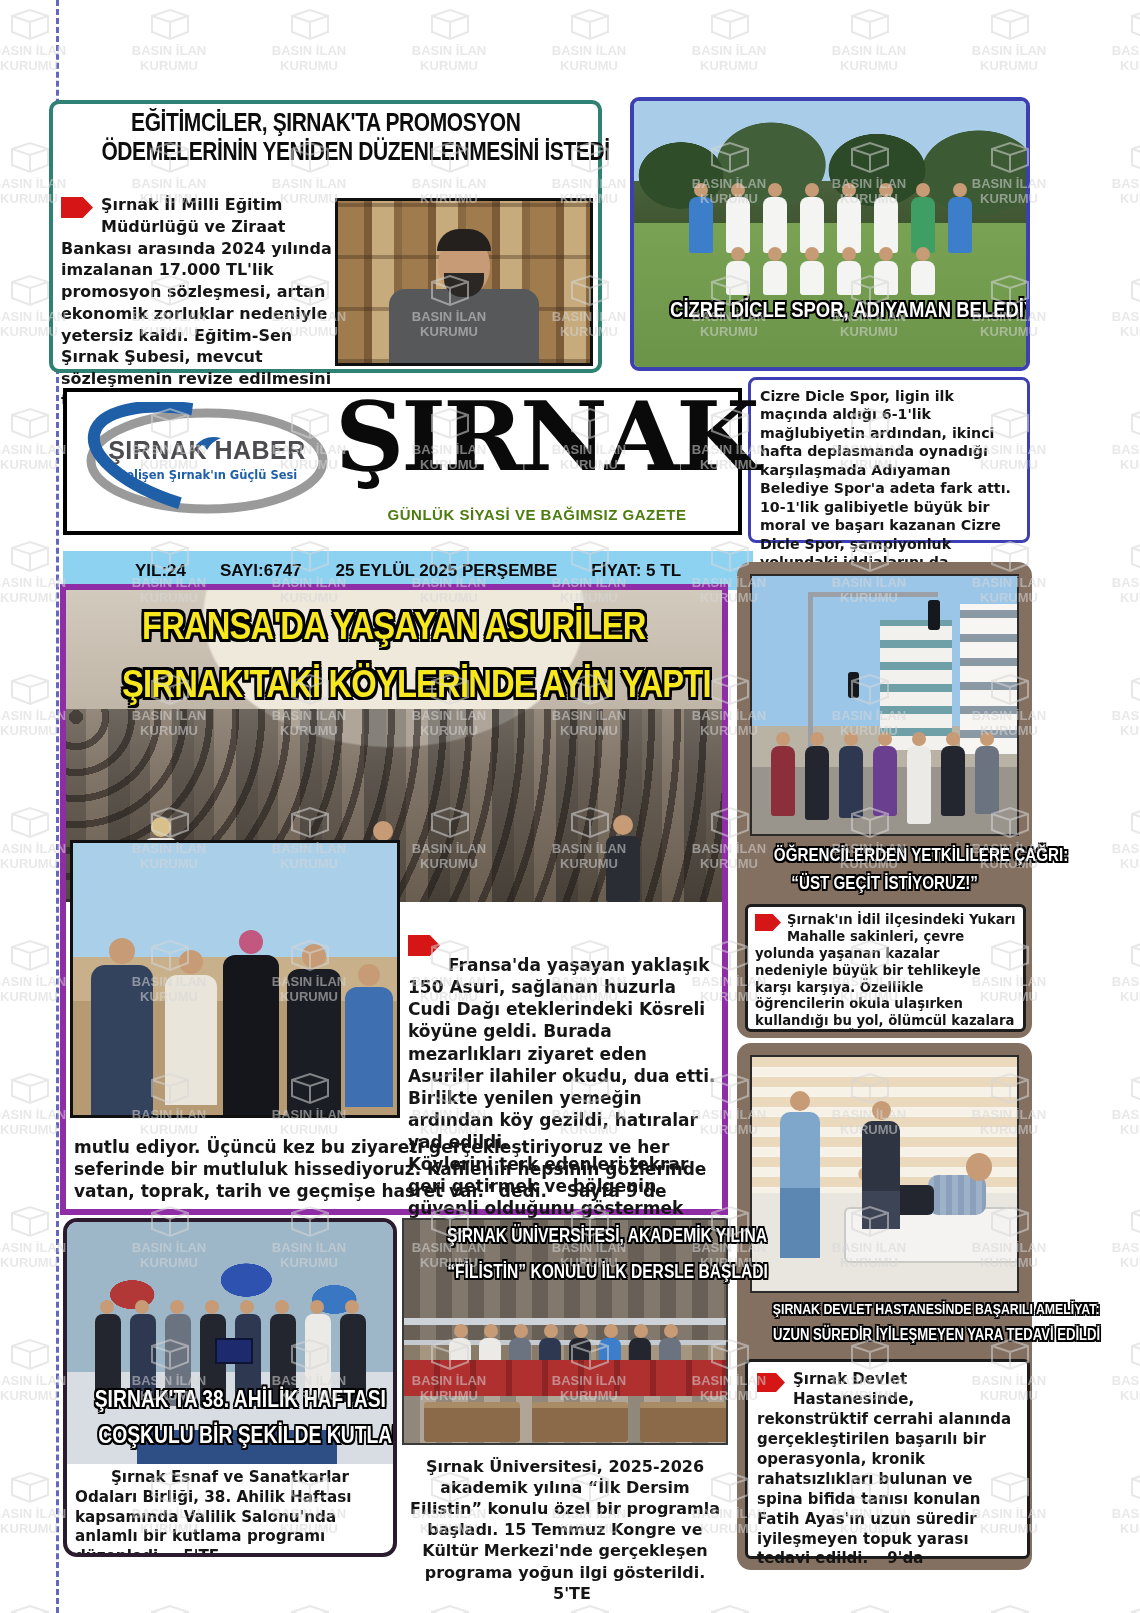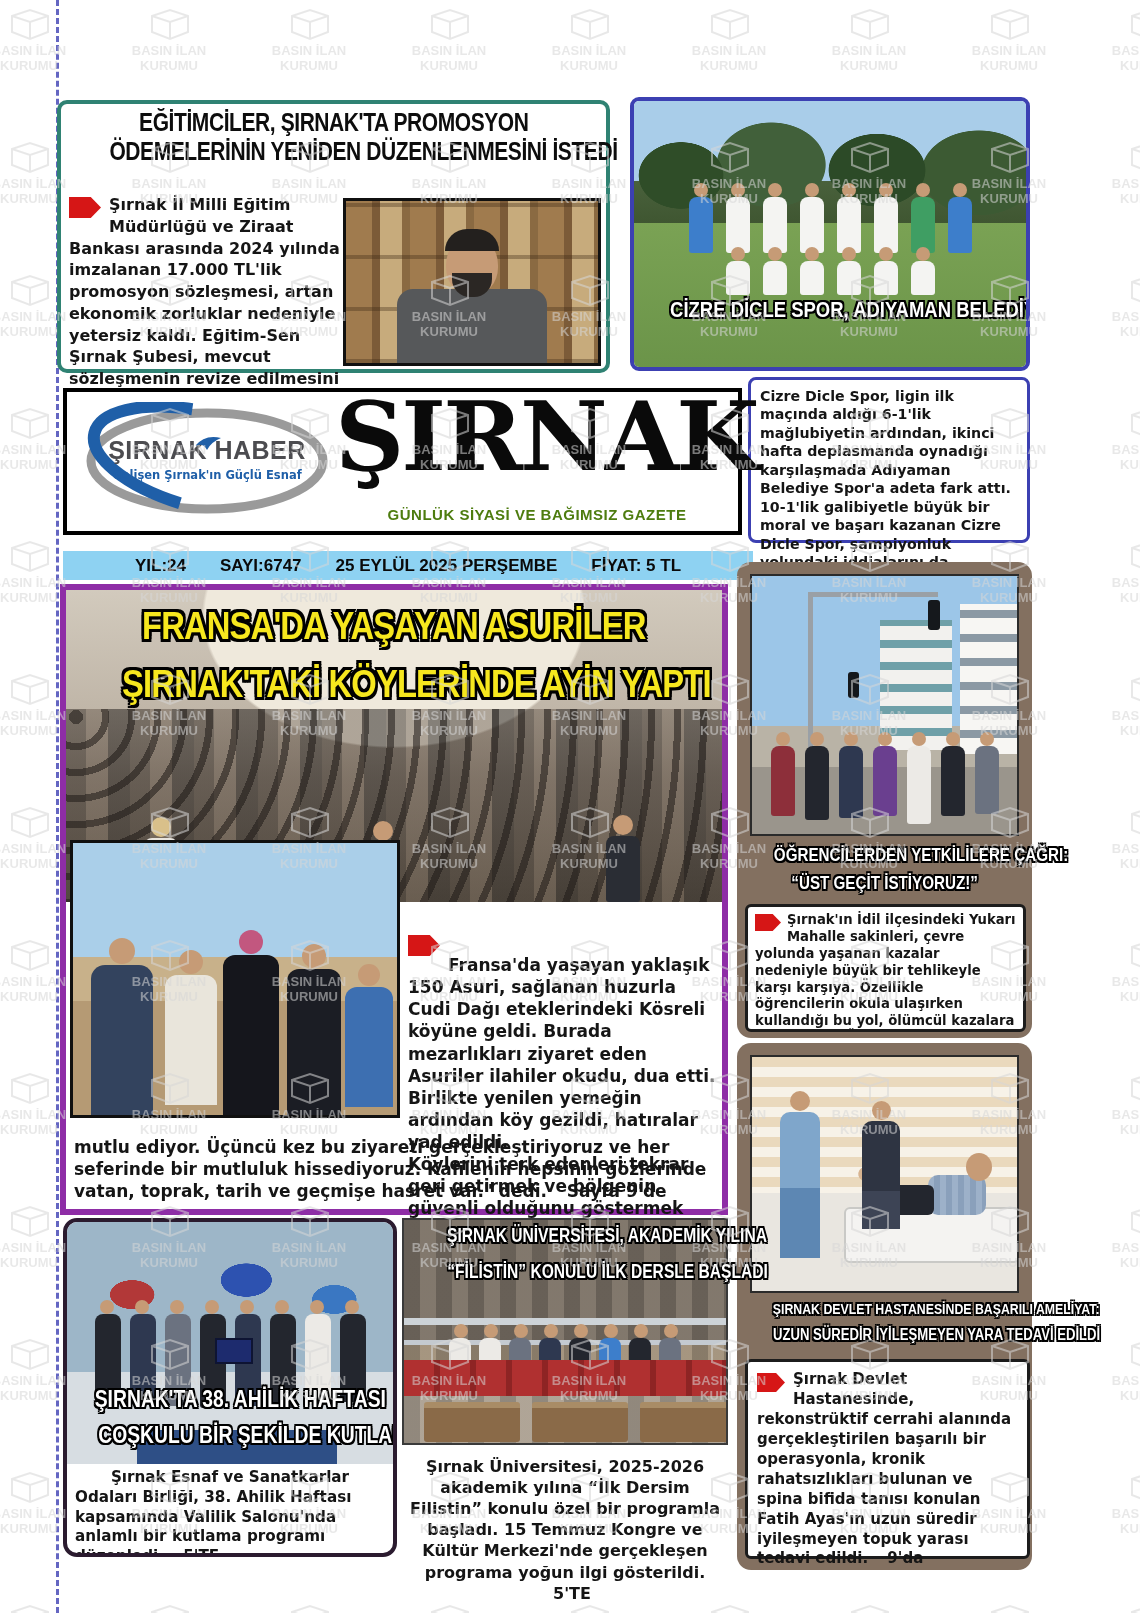--- a/index.html
+++ b/index.html
@@ -45,21 +45,21 @@
   .c-purple{background:#6a3f8f!important;} .c-white{background:#eceae6!important;}
   .c-navy{background:#2e3850!important;} .c-gray{background:#6b7280!important;}
 </style>
 </head>
 <body>
 
 <div class="page">
 
   <div class="margin-line"></div>
 
-  <div class="artbox" style="left:57px;top:100px;width:553px;height:273px;border:4px solid #2f8273;border-radius:10px;">
+  <div class="artbox" style="left:49px;top:100px;width:553px;height:273px;border:4px solid #2f8273;border-radius:10px;">
     <div class="hlrow" style="top:4px;">
       <span class="cx hl-black" style="font-size:25px;">EĞİTİMCİLER, ŞIRNAK'TA PROMOSYON</span>
     </div>
     <div class="hlrow" style="top:33px;">
       <span class="cx hl-black" style="font-size:25px;">ÖDEMELERİNİN YENİDEN DÜZENLENMESİNİ İSTEDİ</span>
     </div>
     <div class="abs body-txt" style="left:8px;top:90px;width:280px;font-size:16px;line-height:1.36;">
       <span class="bullet"></span>
       <span class="lead">Şırnak İl Milli Eğitim </span><span>Müdürlüğü ve Ziraat Bankası arasında 2024 yılında imzalanan 17.000 TL'lik promosyon sözleşmesi, artan ekonomik zorluklar nedeniyle yetersiz kaldı. Eğitim-Sen Şırnak Şubesi, mevcut sözleşmenin revize edilmesini talep etti.</span>
       <span class="pageref">4'TE</span>
@@ -120,36 +120,36 @@
         <ellipse cx="126" cy="59" rx="116" ry="48" fill="none" stroke="#1f5fa8" stroke-width="12" pathLength="100" stroke-dasharray="42 58" stroke-dashoffset="-28" transform="rotate(14 126 59)"></ellipse>
       </svg>
       <div class="abs" style="left:0;right:0;top:34px;text-align:center;font-family:'Liberation Sans',sans-serif;
                   font-size:25px;font-weight:bold;color:#4c4c50;letter-spacing:.5px;">
         <span>ŞIRNAK HABER</span>
       </div>
       <svg class="abs" style="left:112px;top:30px;" width="30" height="20" viewBox="0 0 30 20">
         <path d="M2 14 Q12 2 28 6 Q18 10 14 18 Q10 10 2 14 Z" fill="#1f5fa8"></path>
       </svg>
       <div class="abs" style="left:0;right:0;top:66px;text-align:center;font-size:11.5px;font-weight:bold;color:#1f5fa8;">
-        <span>Gelişen Şırnak'ın Güçlü Esnaf</span>
+        <span>Gelişen Şırnak'ın Güçlü Sesi</span>
       </div>
     </div>
     <div class="abs" style="left:268px;top:0;width:404px;height:139px;">
       <div class="abs" style="left:0;top:-12px;width:404px;text-align:center;font-family:'DejaVu Serif',serif;
                   font-weight:bold;font-size:96px;color:#0a0a0a;letter-spacing:-3px;">
         <span>ŞIRNAK</span>
       </div>
       <div class="abs" style="left:0;width:404px;top:114px;text-align:center;font-family:'Liberation Sans',sans-serif;
                   font-weight:bold;font-size:15px;color:#4d7c0f;letter-spacing:.5px;">
         <span>GÜNLÜK SİYASİ VE BAĞIMSIZ GAZETE</span>
       </div>
     </div>
   </div>
 
-  <div class="artbox" style="left:63px;top:551px;width:690px;height:29px;background:#8ed2f2;display:flex;align-items:center;
+  <div class="artbox" style="left:63px;top:551px;width:690px;height:39px;background:#8ed2f2;display:flex;align-items:center;
               justify-content:center;gap:34px;font-family:'Liberation Sans',sans-serif;font-weight:bold;
               font-size:17px;color:#0a0a0a;">
     <span>YIL:24</span>
     <span>SAYI:6747</span>
     <span>25 EYLÜL 2025  PERŞEMBE</span>
     <span>FİYAT: 5 TL</span>
   </div>
 
   <div class="artbox" style="left:60px;top:584px;width:668px;height:631px;border:6px solid #8e2da6;">
     <div class="photo" style="left:0;top:0;width:656px;height:312px;border:none;

